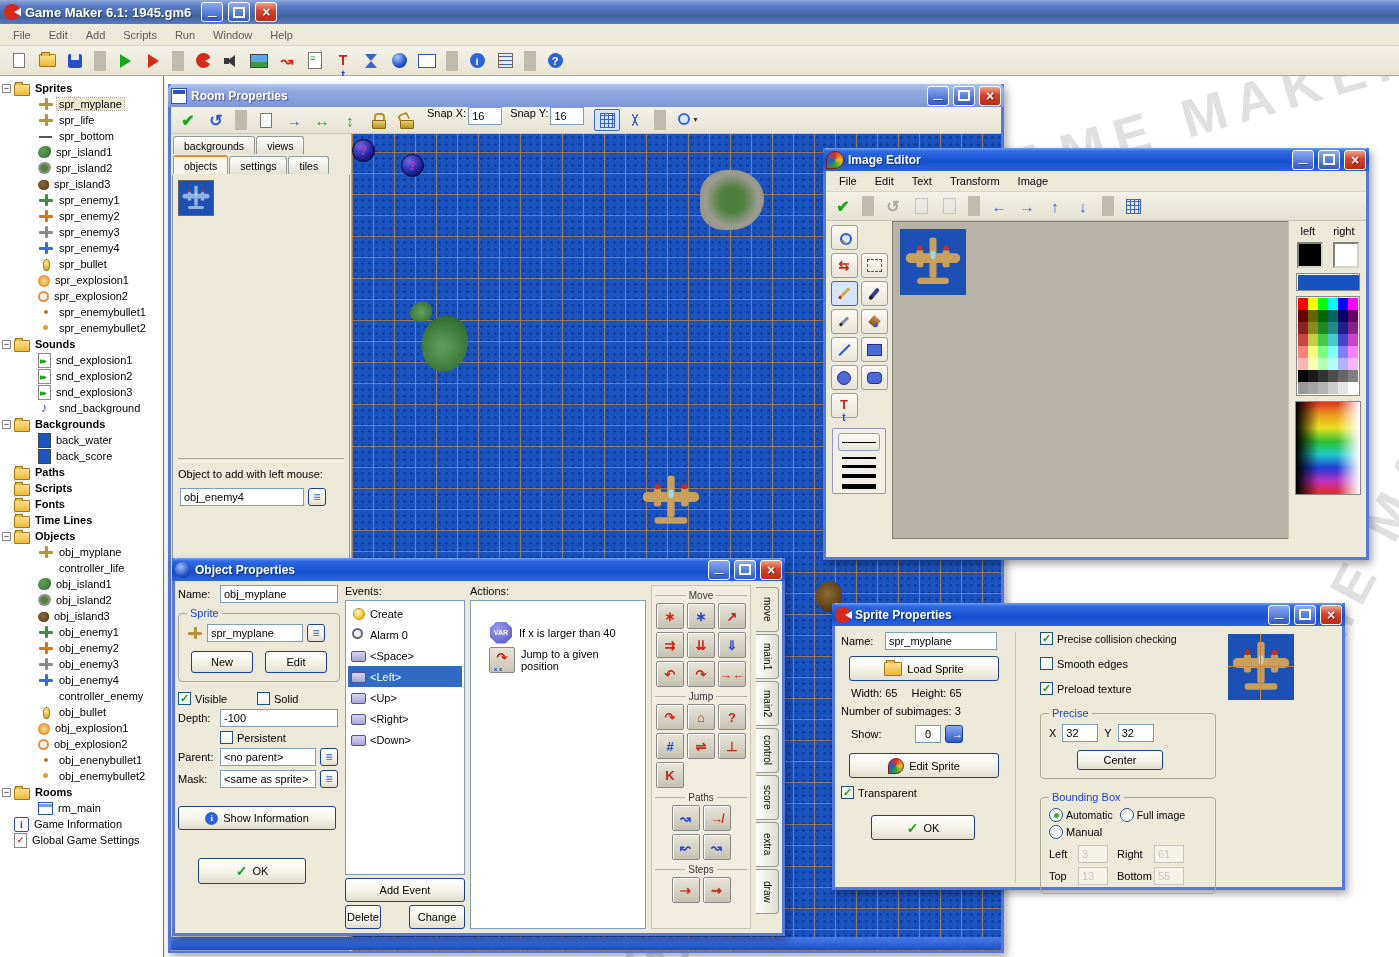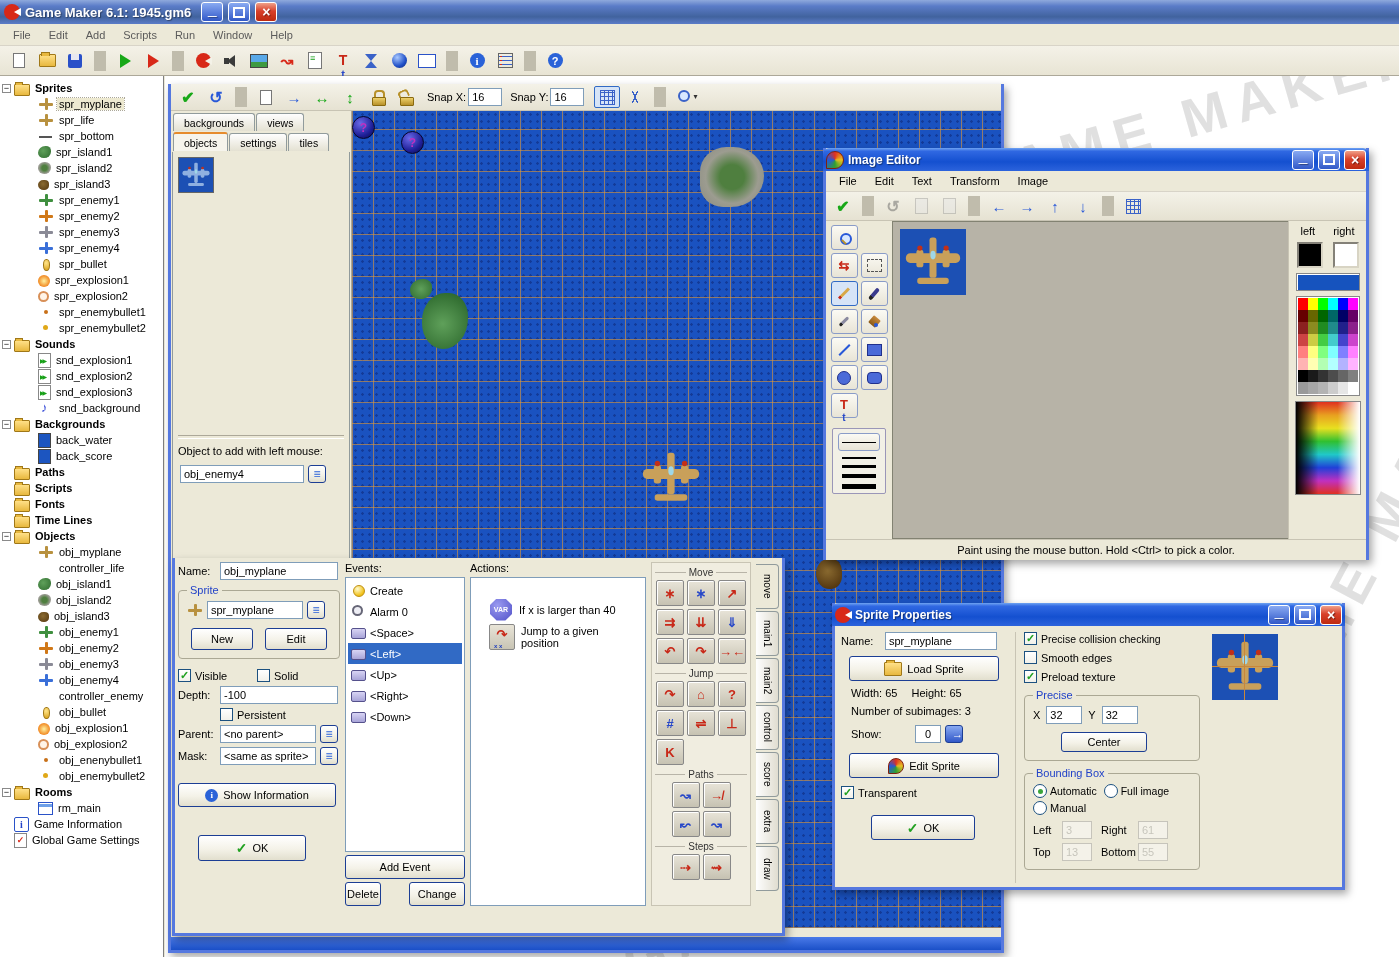--- a/index.html
+++ b/index.html
@@ -140,21 +140,21 @@
   .ic-room::before{content:"";position:absolute;left:0;top:1px;width:13px;height:3px;background:#6FA0E8}
   .ic-info{width:13px;height:13px;background:#fff;border:1px solid #2A52C8;border-radius:2px;display:grid;place-items:center}
   .ic-info::before{content:"i";color:#2242C8;font-family:"Liberation Serif",serif;font-weight:bold;font-size:10px}
   .ic-gcheck{width:11px;height:13px;background:#fff;border:1px solid #888;display:grid;place-items:center}
   .ic-gcheck::before{content:"✓";color:#D82818;font-size:9px;font-weight:bold}
   
   #mdi{position:absolute;left:165px;top:76px;right:0;bottom:0;background:#fff;overflow:hidden}
   .wm{position:absolute;font-weight:bold;font-size:54px;letter-spacing:10px;color:#C2C2C2;opacity:.5;white-space:nowrap}
   
   #roomwin{left:168px;top:84px;width:836px;height:869px;z-index:1}
-  .rptb{height:26px;background:linear-gradient(180deg,#F4F2E8,#E6E2D2);border-bottom:1px solid #C8C4B4;display:flex;align-items:center;gap:2px;padding:0 4px}
+  .rptb{height:26px;background:linear-gradient(180deg,#F4F2E8,#E6E2D2);border-bottom:1px solid #C8C4B4;display:flex;gap:2px;padding:0 4px}
   .snaplab{margin-left:6px}
   .room-body{display:flex;height:calc(100% - 49px)}
   .room-left{width:180px;display:flex;flex-direction:column;background:#ECE9D8;border-right:1px solid #ACA899}
   .rtabs{display:flex;gap:1px;padding:2px 2px 0}
   .rtab{height:17px;padding:0 10px;border:1px solid #919B9C;border-bottom:none;border-radius:3px 3px 0 0;
         background:linear-gradient(#FEFEFE,#E4E1D2);font-size:10.5px;display:grid;place-items:center}
   .rtab.sel{background:#F6F4EC;border-top:2px solid #E68B2C;position:relative;top:-1px}
   .rpanel{flex:1;border:1px solid #919B9C;border-top:none;margin:0 1px;padding:5px;display:flex;flex-direction:column;box-sizing:border-box;background:#ECE9D8}
   .objthumb{width:34px;height:34px;background:#1C50B4;border:1px solid #666;display:grid;place-items:center}
   .rdivider{height:2px;border-top:1px solid #ACA899;border-bottom:1px solid #fff;margin:6px 0}
@@ -248,21 +248,21 @@
   .ab .ag{font-size:13px;line-height:1;white-space:nowrap}
   .ab.red .ag{color:#C82818}.ab.blue .ag{color:#2848C8}
   .vtabs{width:23px;display:flex;flex-direction:column;gap:2px;padding-top:2px}
   .vtab{writing-mode:vertical-rl;height:45px;font-size:10px;background:linear-gradient(90deg,#FEFEFE,#E0DDD0);
         border:1px solid #919B9C;border-left:none;border-radius:0 4px 4px 0;display:grid;place-items:center;padding:0}
   .vtab.sel{background:#ECE9D8}
   
   #spwin{left:832px;top:603px;width:513px;height:287px;z-index:4}
   .sp-body{display:flex;gap:8px;padding:6px 6px 4px;height:calc(100% - 33px)}
   .sp-left{width:166px;display:flex;flex-direction:column;gap:6px}
-  .sp-mid{width:176px;border-left:1px solid #C8C4B4;padding-left:8px;display:flex;flex-direction:column;gap:6px}
+  .sp-mid{width:176px;border-left:1px solid #C8C4B4;padding-left:24px;display:flex;flex-direction:column;gap:12px}
   .sp-right{flex:1;position:relative}
   .spprev{position:absolute;left:4px;top:2px;width:66px;height:66px;background:#1C50B4;display:grid;place-items:center;overflow:hidden}
   .spprev::before{content:"";position:absolute;left:0;right:0;top:32px;height:1px;background:#C8873B}
   .spprev::after{content:"";position:absolute;top:0;bottom:0;left:32px;width:1px;background:#C8873B}
   .fold{position:relative;width:16px;height:12px;background:linear-gradient(180deg,#FFE088,#E8B83E);border:1px solid #A07818;border-radius:1px;flex:none}
   .fold::before{content:"";position:absolute;top:-3px;left:1px;width:7px;height:2px;background:#E8B83E;border:1px solid #A07818;border-bottom:none}
   .palico{width:14px;height:14px;border-radius:50% 50% 50% 0;background:conic-gradient(#E03020,#E8C020,#30A030,#2858D8,#E03020);border:1px solid #802010;flex:none}
   .ck::before{content:"✓";color:#21A121;font-weight:bold;font-size:14px}
   .infx{width:13px;height:13px;border-radius:50%;background:#2A62D8;color:#fff;display:inline-grid;place-items:center;font-size:9px;font-family:"Liberation Serif",serif;font-weight:bold;flex:none}
   .infx::before{content:"i"}
@@ -608,20 +608,28 @@
     </div>
   </div>
 
 <div id="mdi">
   <div class="wm" style="left:790px;top:10px;transform:rotate(-16deg)">GAME MAKER</div>
   <div class="wm" style="left:980px;top:420px;transform:rotate(-62deg)">GAME MAKER</div>
   <div class="wm" style="left:440px;top:760px;transform:rotate(-24deg)">GAME MAKER</div>
 </div>
 
 <div class="win" id="roomwin">
+  <div class="wtitle inactive">
+    <span class="ticon t-room"></span>
+    <span>Room Properties</span>
+    <span class="spacer"></span>
+    <span class="wbtn wb-min"></span>
+    <span class="wbtn wb-max"></span>
+    <span class="wbtn close wb-close"></span>
+  </div>
   <div class="rptb">
     <span style="display:flex;gap:2px;align-items:center">
 
     <button class="rtb">
           <span class="rico ic-check"></span>
         </button>
         <button class="rtb">
           <span class="rico ic-undo"></span>
         </button>
         <button class="tsep"></button>
@@ -875,26 +883,31 @@
           <span class="pc" style="background: rgb(153, 153, 153);"></span>
           <span class="pc" style="background: rgb(166, 166, 166);"></span>
           <span class="pc" style="background: rgb(179, 179, 179);"></span>
           <span class="pc" style="background: rgb(204, 204, 204);"></span>
           <span class="pc" style="background: rgb(230, 230, 230);"></span>
           <span class="pc" style="background: rgb(255, 255, 255);"></span>
         </div>
       <div class="gradbox"></div>
     </div>
   </div>
-  <div class="iestatus">
-    <span>Paint using the mouse button. Hold &lt;Ctrl&gt; to pick a color.</span>
+</div>
+
+<div class="win" id="opwin">
+  <div class="wtitle">
+    <span class="ticon t-ball"></span>
+    <span>Object Properties</span>
+    <span class="spacer"></span>
+    <span class="wbtn wb-min"></span>
+    <span class="wbtn wb-max"></span>
+    <span class="wbtn close wb-close"></span>
   </div>
-</div>
-
-<div class="win" id="opwin">
   <div class="op-body">
     <div class="op-left">
       <div class="row">
         <span class="lab" style="width:38px">Name:</span>
         <input class="inp" style="width: 118px;" value="obj_myplane">
       </div>
       <div class="gbox">
         <span class="gcap">Sprite</span>
         <div class="row">
           <span class="ti ic-plane-tan"></span>
@@ -1113,21 +1126,21 @@
         <input class="inp" style="width: 112px;" value="spr_myplane">
       </div>
       <button class="xbtn" style="width:150px;height:25px;margin-left:8px">
         <span class="fold"></span>
         <span>Load Sprite</span>
       </button>
       <div class="row" style="margin-left:10px;gap:14px">
         <span>Width: 65</span>
         <span>Height: 65</span>
       </div>
-      <div style="margin-left:10px">Number of subimages: 3</div>
+      <div style="margin-left:0">Number of subimages: 3</div>
       <div class="row" style="margin-left:10px;margin-top:2px">
         <span class="lab" style="width:60px">Show:</span>
         <input class="inp" style="width: 26px; text-align: center;" value="0">
         <button class="spin"></button>
       </div>
       <button class="xbtn" style="width:150px;height:25px;margin-left:8px;margin-top:4px">
         <span class="palico"></span>
         <span>Edit Sprite</span>
       </button>
       <div class="row" style="margin-top:2px">

